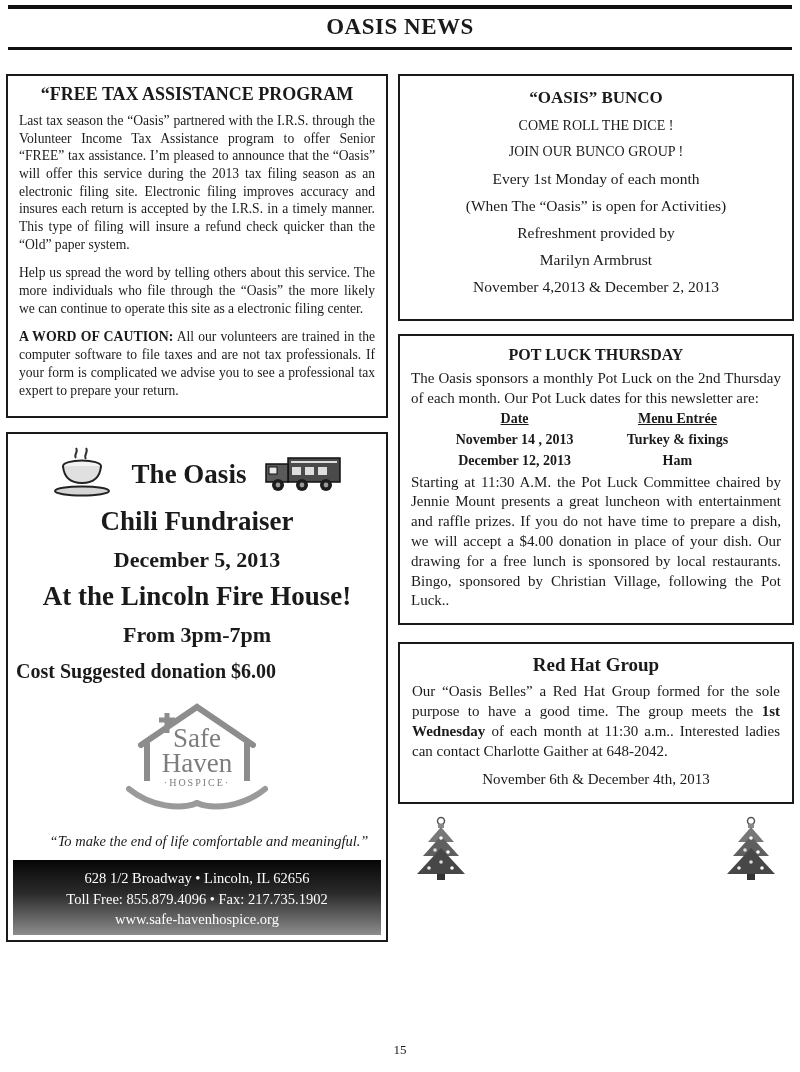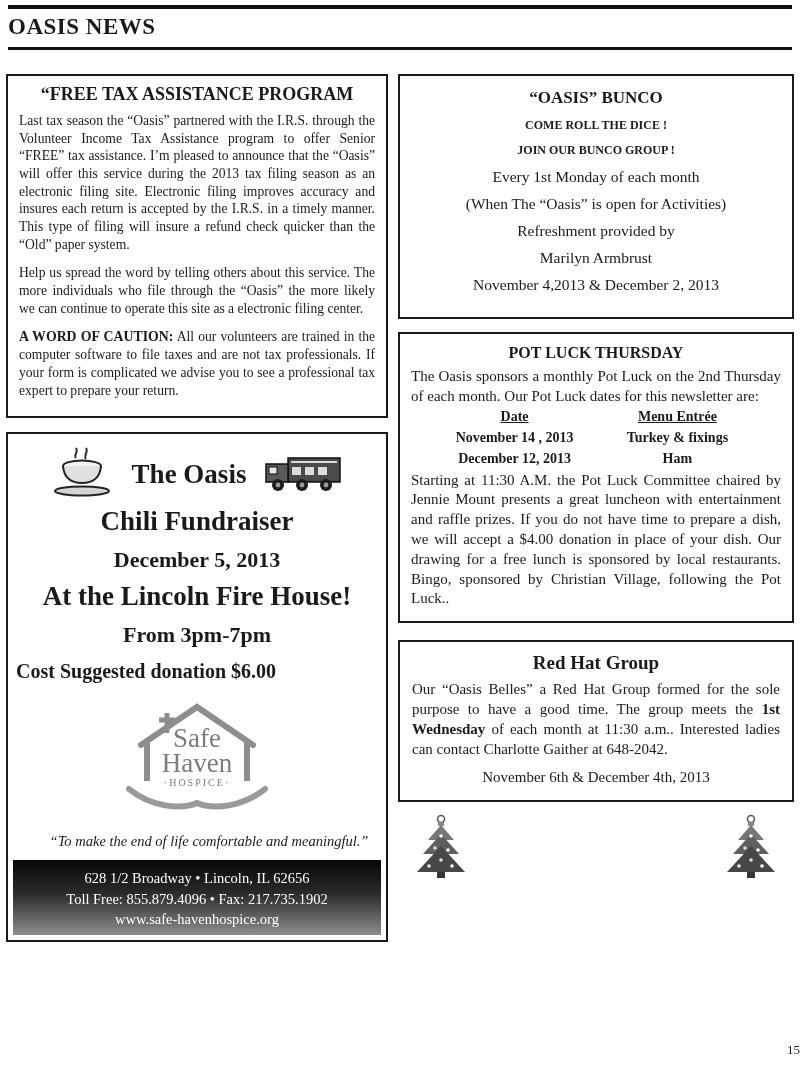--- a/index.html
+++ b/index.html
@@ -2,21 +2,21 @@
 <html><head>
 <meta charset="utf-8">
 <style>
   * { margin:0; padding:0; box-sizing:border-box; }
   html,body { background:#fff; }
   body {
     width:800px; height:1072px; position:relative; overflow:hidden;
     font-family:"Liberation Serif", serif; color:#1a1a1a;
   }
   .masthead {
-    margin:5px 8px 0; padding:5px 0 7px; 
+    margin:5px 8px 0; padding:5px 0 7px; text-align:center;
     border-top:4px solid #101010; border-bottom:3px solid #101010;
   }
   .masthead h1 { font-size:23px; font-weight:bold; letter-spacing:.5px; }
   .columns { display:flex; gap:10px; margin:24px 6px 0; align-items:flex-start; }
   .col-left { flex:0 0 382px; }
   .col-right { flex:1; min-width:0; }
   .box { border:2px solid #1a1a1a; background:#fff; }
 
   
   .tax { padding:8px 11px 6px; }
@@ -37,41 +37,41 @@
   .tagline { font-style:italic; font-size:14.5px; margin:14px 0 10px;padding-left:24px; }
   .contact-bar {
     margin:0 5px 5px; padding:8px 0 6px; text-align:center; color:#fff;
     background:linear-gradient(to bottom, #060606 0%, #2b2b2b 45%, #8d8d8d 100%);
     font-size:14.5px; line-height:1.4;
   }
 
   
   .bunco { padding:12px 8px 14px; text-align:center; }
   .bunco-title { font-size:17px; font-weight:bold; }
-  .bunco-sub   { font-size:12px; font-weight:bold; margin:10px 0; }
+  .bunco-sub   { font-size:14px; font-weight:normal; margin:10px 0; }
   .bunco-line  { font-size:15.5px; margin:9px 0; }
 
   
   .potluck { margin-top:13px; padding:10px 11px 12px; }
   .pot-title { text-align:center; font-size:16px; font-weight:bold; margin-bottom:5px; }
   .pot-intro { font-size:15px; line-height:1.32; text-align:justify; }
   .pot-table { display:grid; grid-template-columns:1fr 1fr; width:88%; margin:2px auto 4px; font-size:14px; font-weight:bold; row-gap:5px; }
   .pot-table .hd { text-decoration:underline; text-align:center; }
   .pot-table .cell { text-align:center; }
   .pot-body { font-size:15px; line-height:1.32; text-align:justify; margin-top:4px; }
 
   
   .redhat { margin-top:17px; padding:10px 12px 14px; }
   .rh-title { text-align:center; font-size:19px; font-weight:bold; margin-bottom:6px; }
   .rh-body { font-size:15px; line-height:1.33; text-align:justify; }
   .rh-dates { text-align:center; font-size:15px; margin-top:9px; }
 
   .trees { display:flex; justify-content:space-between; padding:0 16px; margin-top:12px; }
 
-  .page-number { position:absolute; bottom:14px; left:0; width:100%; text-align:right; font-size:13px; }
+  .page-number { position:absolute; bottom:14px; left:0; width:100%; text-align:center; font-size:13px; }
 </style>
 </head>
 <body>
 
 <header class="masthead">
   <h1>OASIS NEWS</h1>
 </header>
 
 <div class="columns">
 

